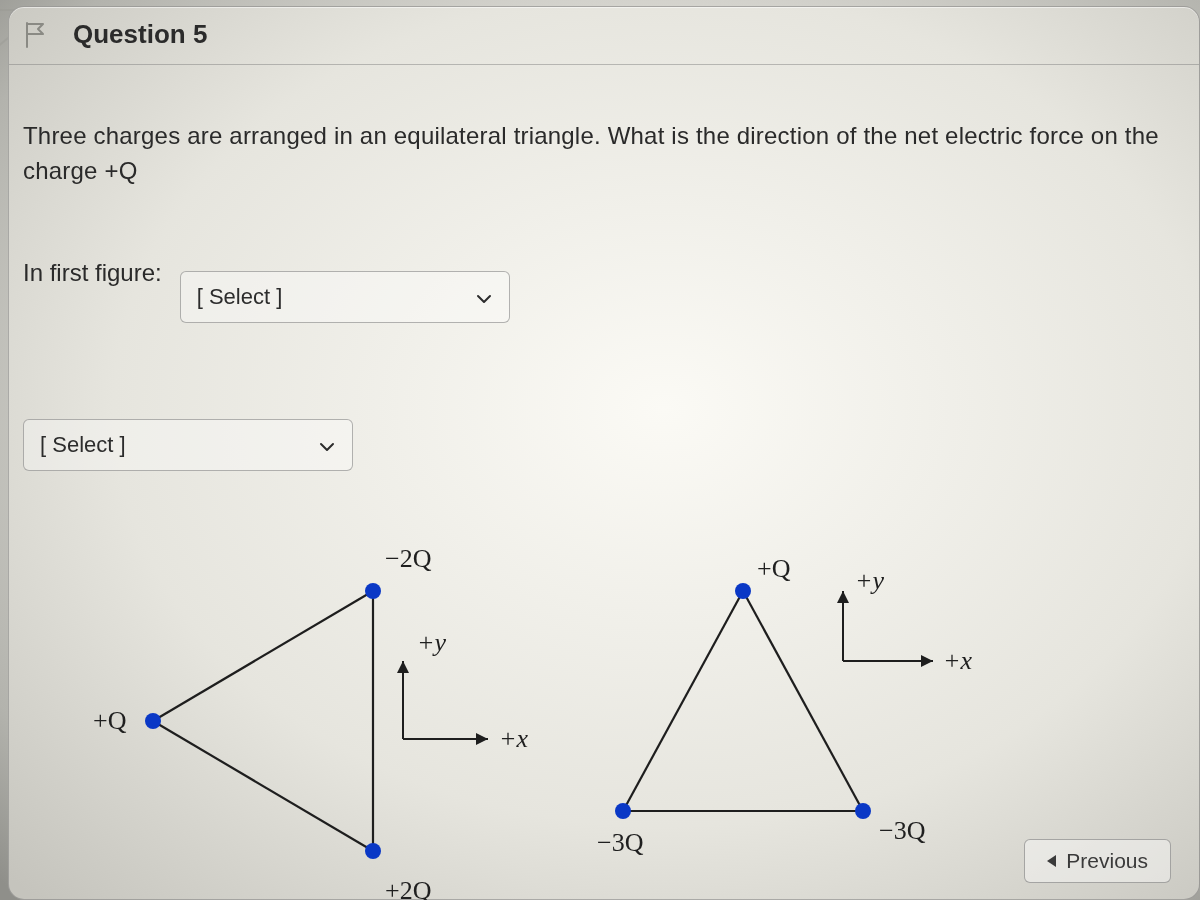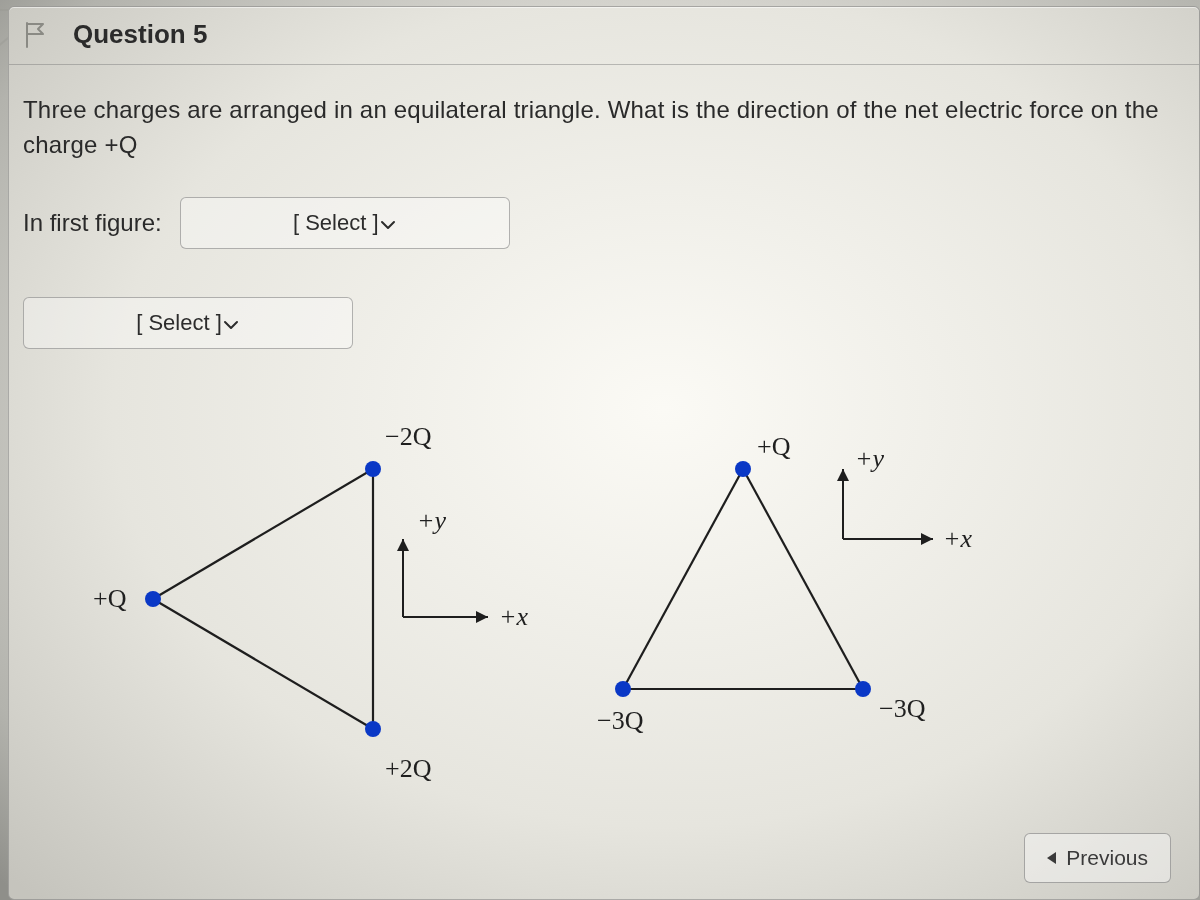--- a/index.html
+++ b/index.html
@@ -8,47 +8,48 @@
     font-family: "Helvetica Neue", Arial, sans-serif;
     background: radial-gradient(ellipse 900px 700px at 55% 45%, #f6f5f0 0%, #d7d6d0 55%, #b3b3ad 85%, #8f8f8a 100%);
     color: #2a2a2a;
     overflow: hidden;
   }
   .card {
     position: absolute;
     left: 8px; right: 0; top: 6px; bottom: 0;
     background: radial-gradient(ellipse 1000px 760px at 55% 45%, #fbfaf5 0%, #e6e5de 55%, #c5c4bd 90%);
     border: 1px solid rgba(120,120,120,.55);
-    border-radius: 6px;
+    border-radius: 16px;
     box-shadow: 0 1px 0 rgba(255,255,255,.5) inset;
   }
   .header {
     display: flex; align-items: center; gap: 22px;
     padding: 12px 24px 14px 12px;
     border-bottom: 1px solid rgba(120,120,120,.45);
   }
   .flag-icon svg { display:block; }
   .q-title { font-size: 26px; font-weight: 700; color: #2b2b2b; }
   .body { padding: 28px 14px 0 14px; }
   .prompt {
     font-size: 24px; line-height: 1.45;
     color: #2a2a2a;
     letter-spacing: .2px;
+    margin-top: 26px;
   }
   .row { display: flex; align-items: center; gap: 18px; margin-top: 34px; }
   .row + .row { margin-top: 48px; }
   .row-label { font-size: 24px; color: #2a2a2a; }
   .select {
     min-width: 330px; height: 52px;
     border: 1px solid rgba(120,120,120,.55);
     border-radius: 6px;
     background: rgba(255,255,255,.35);
-    display: flex; align-items: center; justify-content: center;
+    display: flex; align-items: center; justify-content: space-between;
     padding: 0 16px 0 16px;
-    font-size: 22px; color: #2c2c2c;
+    font-size: 22px; color: #2c2c2c; margin-top: 48px;
   }
   .chev { width: 18px; height: 18px; }
   .figures {
     position: relative;
     margin-top: 40px;
     height: 440px;
   }
   .svgwrap { position:absolute; }
   .fig1 { left: 70px; top: 0; width: 480px; height: 420px; }
   .fig2 { left: 570px; top: 0; width: 500px; height: 420px; }
@@ -58,21 +59,21 @@
   }
   svg .axis-lbl { font-style: italic; }
   svg line.tri { stroke: #1e1e1e; stroke-width: 2.2; }
   svg line.axis { stroke: #1e1e1e; stroke-width: 2; }
   svg circle.pt { fill: #0a38c6; r: 8; }
   .footer {
     position: absolute; right: 28px; bottom: 16px;
     display: flex; gap: 18px;
   }
   .btn {
-    height: 50px; padding: 0 22px;
+    height: 44px; padding: 0 22px;
     display: inline-flex; align-items: center; gap: 10px;
     border: 1px solid rgba(120,120,120,.6);
     border-radius: 6px;
     background: rgba(255,255,255,.42);
     font-size: 21px; color: #3a3a3a;
   }
   .tri-left {
     width: 0; height: 0;
     border-top: 6px solid transparent;
     border-bottom: 6px solid transparent;

